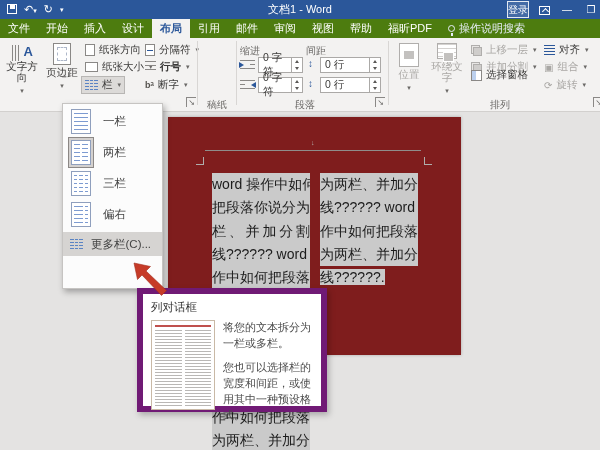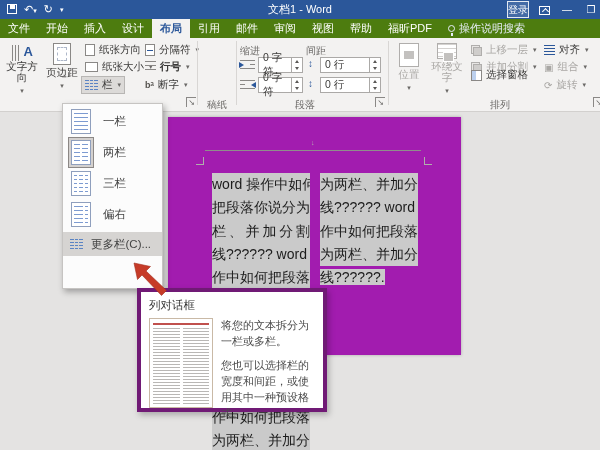--- a/index.html
+++ b/index.html
@@ -77,21 +77,21 @@
   .wrap-icon::after { content:""; position:absolute; left:5px; top:8px; width:9px; height:8px; background:#c3c1bf; border:1px solid #fff; }
   .layer-icon { width:11px; height:11px; position:relative; display:inline-block; }
   .layer-icon::before { content:""; position:absolute; left:0; top:0; width:7px; height:7px; border:1px solid #b0aeac; background:#e8e6e4; }
   .layer-icon::after { content:""; position:absolute; right:0; bottom:0; width:7px; height:7px; border:1px solid #b0aeac; background:#cfcdcb; }
   .selpane-icon { width:11px; height:11px; border:1px solid #8a8886; background:linear-gradient(90deg,#bcd0ee 4px,#fff 4px); display:inline-block; }
   .align-icon { width:11px; height:11px; display:inline-block; background:repeating-linear-gradient(to bottom,#2b579a 0 1px,transparent 1px 3px); }
   .group-icon,.rotate-icon { font-size:10px; color:#a9a7a4; font-style:normal; }
 
   
   .docarea { position:absolute; left:0; top:112px; width:600px; height:338px; background:#e4e3e2; }
-  .page { position:absolute; left:168px; top:5px; width:293px; height:238px; background:#a21caf; box-shadow:0 0 3px rgba(0,0,0,.25); }
+  .page { position:absolute; left:168px; top:5px; width:293px; height:238px; background:#7f1d1d; box-shadow:0 0 3px rgba(0,0,0,.25); }
   .hrule { position:absolute; left:37px; top:33px; width:216px; height:1px; background:#8f8d8b; }
   .hrule-mark { position:absolute; left:143px; top:22px; width:3px; height:7px; color:#b5b3b1; font-size:7px; }
   .cropmark { position:absolute; width:8px; height:8px; }
   .cropmark.l { left:28px; top:40px; border-right:1px solid #b0aeac; border-bottom:1px solid #b0aeac; }
   .cropmark.r { left:256px; top:40px; border-left:1px solid #b0aeac; border-bottom:1px solid #b0aeac; }
   .dline { height:23.3px; line-height:23.3px; background:#cacaca; font-size:14px; color:#1c1c1c;
            text-align:justify; text-align-last:justify; text-justify:inter-character; white-space:nowrap; overflow:hidden;
            font-family:"Liberation Sans","DejaVu Sans",sans-serif; }
   .dline.short { text-align-last:left; background:none; }
   .dline.short span { background:#cacaca; }
@@ -103,21 +103,21 @@
   .dropdown { position:absolute; left:62px; top:103px; width:101px; height:186px; background:#fcfcfc; border:1px solid #c6c4c2; box-shadow:2px 3px 6px rgba(0,0,0,.3); z-index:20; padding-top:2px; }
   .dd-item { height:31px; display:flex; align-items:center; gap:9px; padding-left:5px; cursor:pointer; }
   .iconbox { padding:2px; border:1px solid transparent; }
   .dd-item.selected .iconbox { background:#d4d1cf; border:1px solid #8c8886; }
   .pgicon { width:20px; height:25px; background:#fff; border:1px solid #8f9fbd; padding:3px 2px; display:flex; gap:2px; }
   .pgicon i { flex:1; background:repeating-linear-gradient(to bottom,#7d9bd1 0 1px,transparent 1px 4px); }
   .dd-item .lbl, .dd-more .lbl { font-size:11.5px; color:#444; }
   .dd-more { height:24px; margin-top:2px; display:flex; align-items:center; gap:8px; padding-left:7px; background:#d6d4d2; cursor:pointer; }
 
   
-  .tooltip { position:absolute; left:137px; top:288px; width:190px; height:124px; background:#fff; border:4px solid #701a75; box-shadow:2px 3px 6px rgba(0,0,0,.25); z-index:30; padding:6px 8px; }
+  .tooltip { position:absolute; left:137px; top:288px; width:190px; height:124px; background:#fff; border:6px solid #701a75; box-shadow:2px 3px 6px rgba(0,0,0,.25); z-index:30; padding:6px 8px; }
   .tt-title { font-size:11.5px; color:#333; margin-bottom:5px; }
   .tt-body { display:flex; gap:8px; }
   .thumb { width:64px; height:90px; border:1px solid #c9b9a6; background:#fff; padding:4px 3px; flex-shrink:0; }
   .thumb .redline { height:2px; background:#c0504d; margin-bottom:3px; }
   .thumb .tcols { display:flex; gap:3px; height:76px; }
   .thumb .tcols i { flex:1; background:repeating-linear-gradient(to bottom,#b9b7b5 0 1px,transparent 1px 3px); }
   .tt-text { font-size:11px; color:#4a4a4a; line-height:1.45; }
   .tt-text p + p { margin-top:8px; }
 
   .red-arrow { position:absolute; left:130px; top:259px; z-index:40; }

